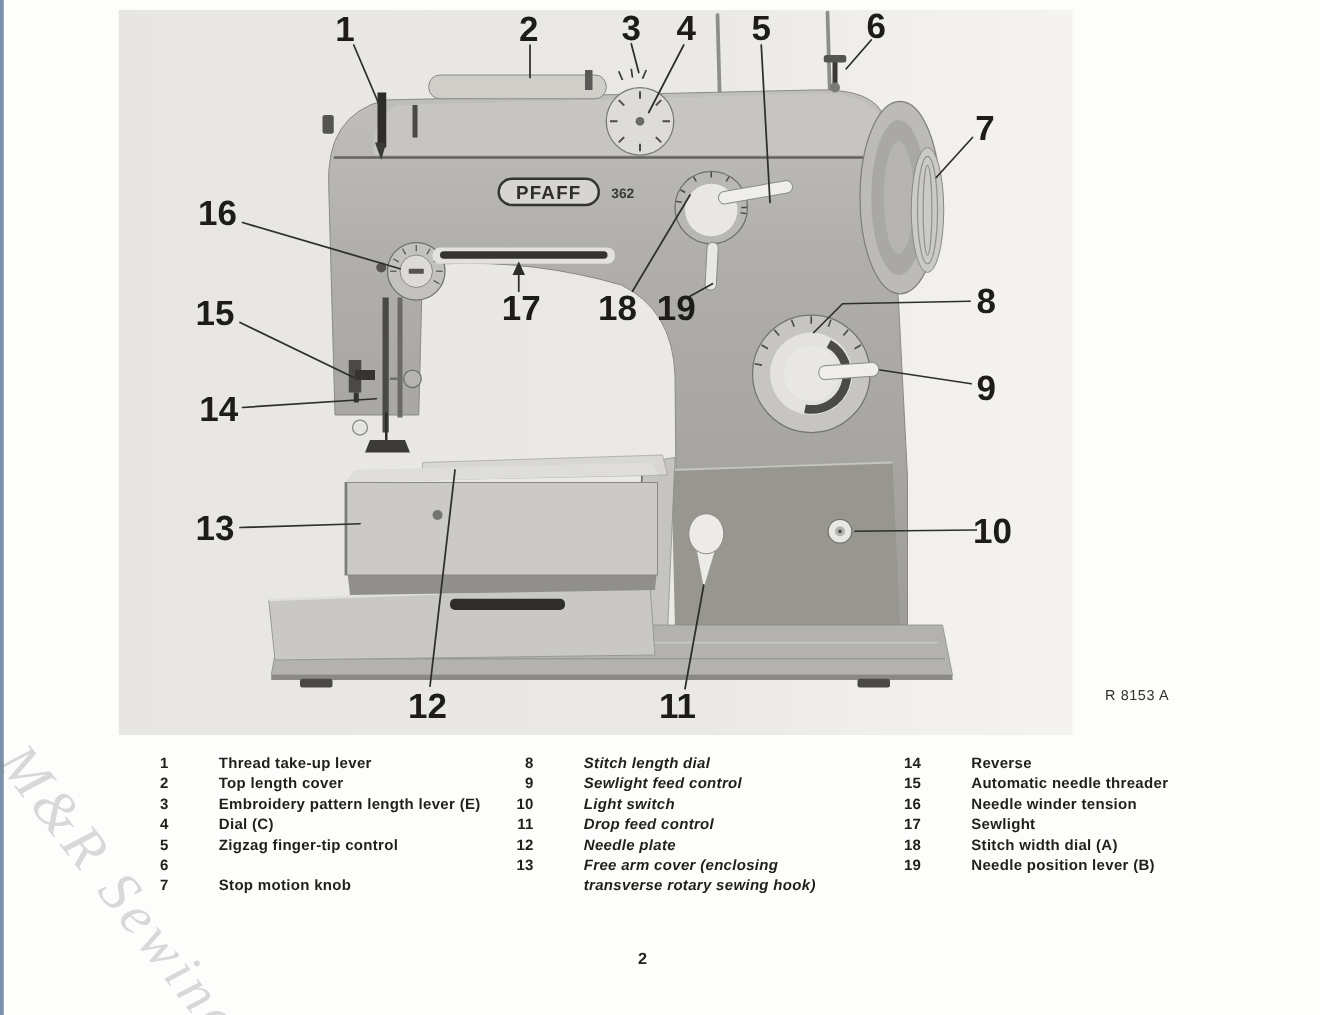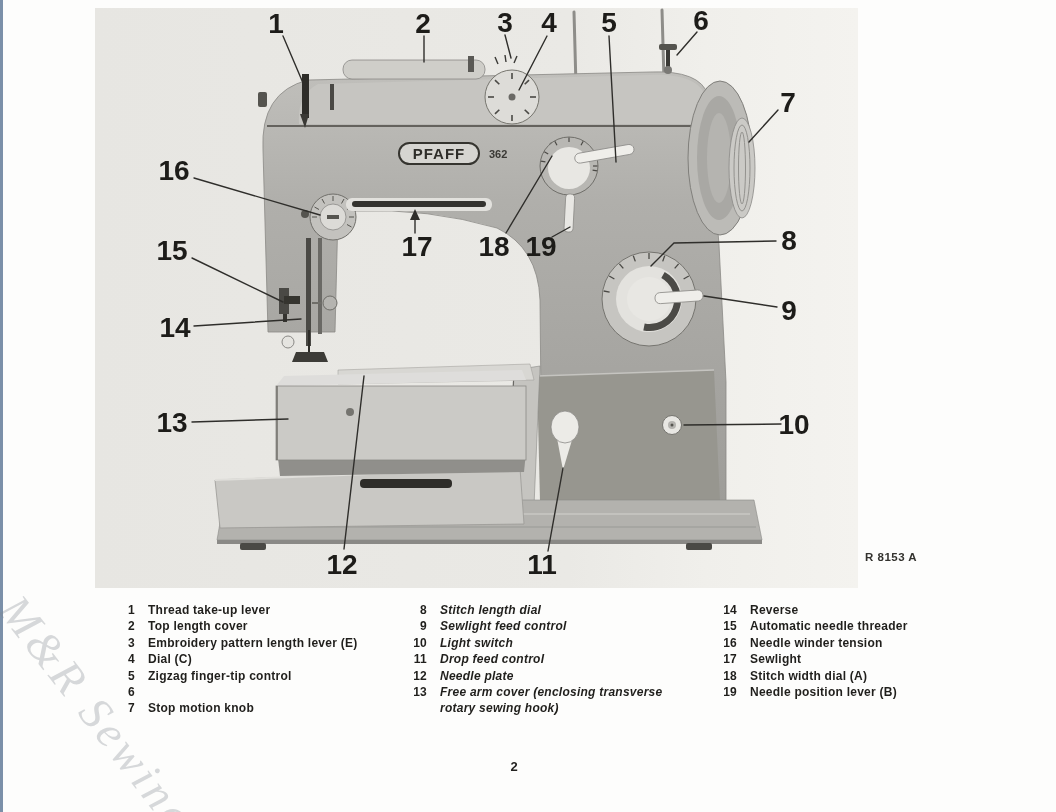--- a/index.html
+++ b/index.html
@@ -10,25 +10,25 @@
   .scan-edge{position:absolute;left:0;top:0;width:3px;height:812px;background:#7b90a9;}
   .watermark{
     position:absolute;left:30px;top:585px;transform:rotate(52deg);transform-origin:left top;
     font-family:"Liberation Serif",serif;font-style:italic;font-size:46px;letter-spacing:4px;
     color:rgba(125,132,140,0.30);white-space:nowrap;z-index:1;user-select:none;
   }
   svg.figure{position:absolute;left:0;top:0;z-index:2;}
   svg text.co{font-family:"Liberation Sans",sans-serif;font-weight:bold;font-size:28px;fill:#1d1c19;text-anchor:middle;}
   svg text.brand{font-family:"Liberation Sans",sans-serif;font-weight:bold;font-size:15px;fill:#2e2d29;letter-spacing:1px;text-anchor:middle;}
   svg text.model{font-family:"Liberation Sans",sans-serif;font-weight:bold;font-size:11px;fill:#3a3935;}
-  .figref{position:absolute;left:865px;top:551px;font-size:11.5px;font-weight:700;color:#33322e;letter-spacing:0.5px;z-index:3;}
+  .figref{position:absolute;left:884px;top:551px;font-size:11.5px;font-weight:400;color:#33322e;letter-spacing:0.5px;z-index:3;}
   .legend{position:absolute;z-index:3;color:#201f1c;font-size:12px;font-weight:bold;letter-spacing:0.25px;}
   .lrow{display:flex;line-height:16.4px;}
   .lnum{flex:0 0 18px;text-align:right;margin-right:13px;}
-  .llabel{flex:1 1 auto;}
+  .llabel{flex:1 1 auto;margin-left:27px;}
   .col1{left:117px;top:602px;width:300px;}
   .col2{left:409px;top:602px;width:271px;}
   .col2 .llabel{max-width:238px;font-style:italic;}
   .col3{left:719px;top:602px;width:300px;}
   .pagenum{position:absolute;left:498px;top:759px;width:32px;text-align:center;font-size:13px;font-weight:bold;color:#232220;z-index:3;}
 </style>
 </head>
 <body>
 
 <div class="scan-edge"></div>

